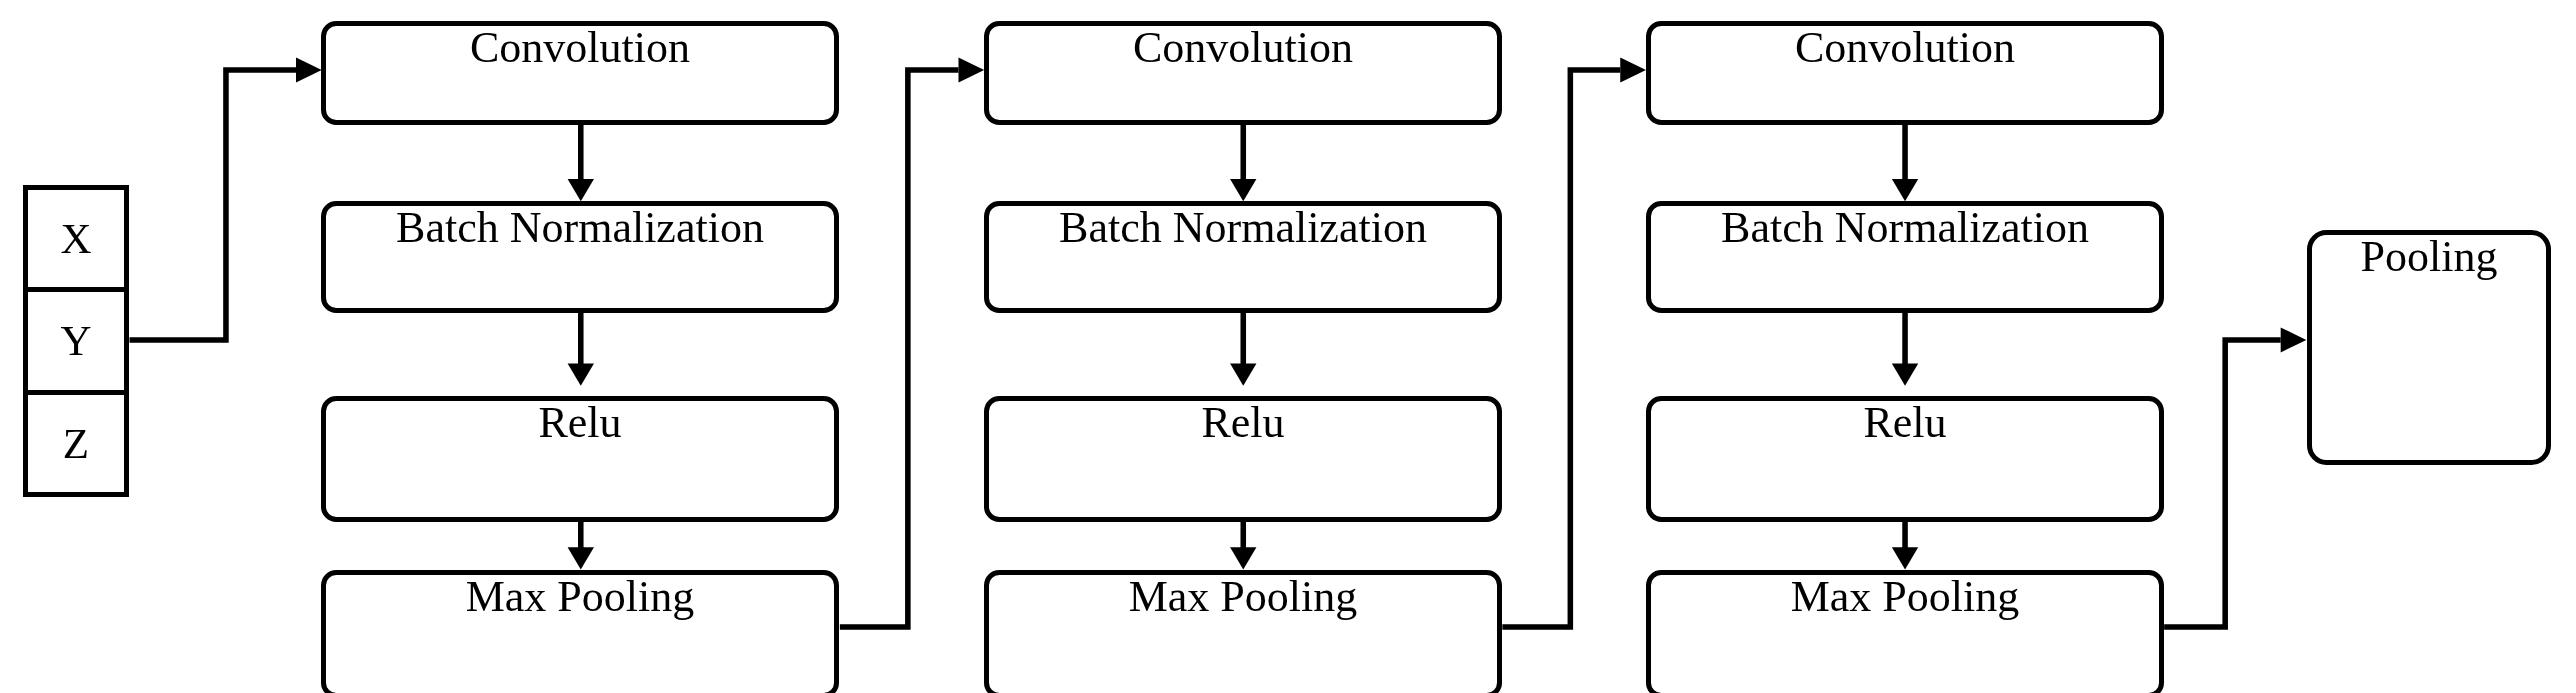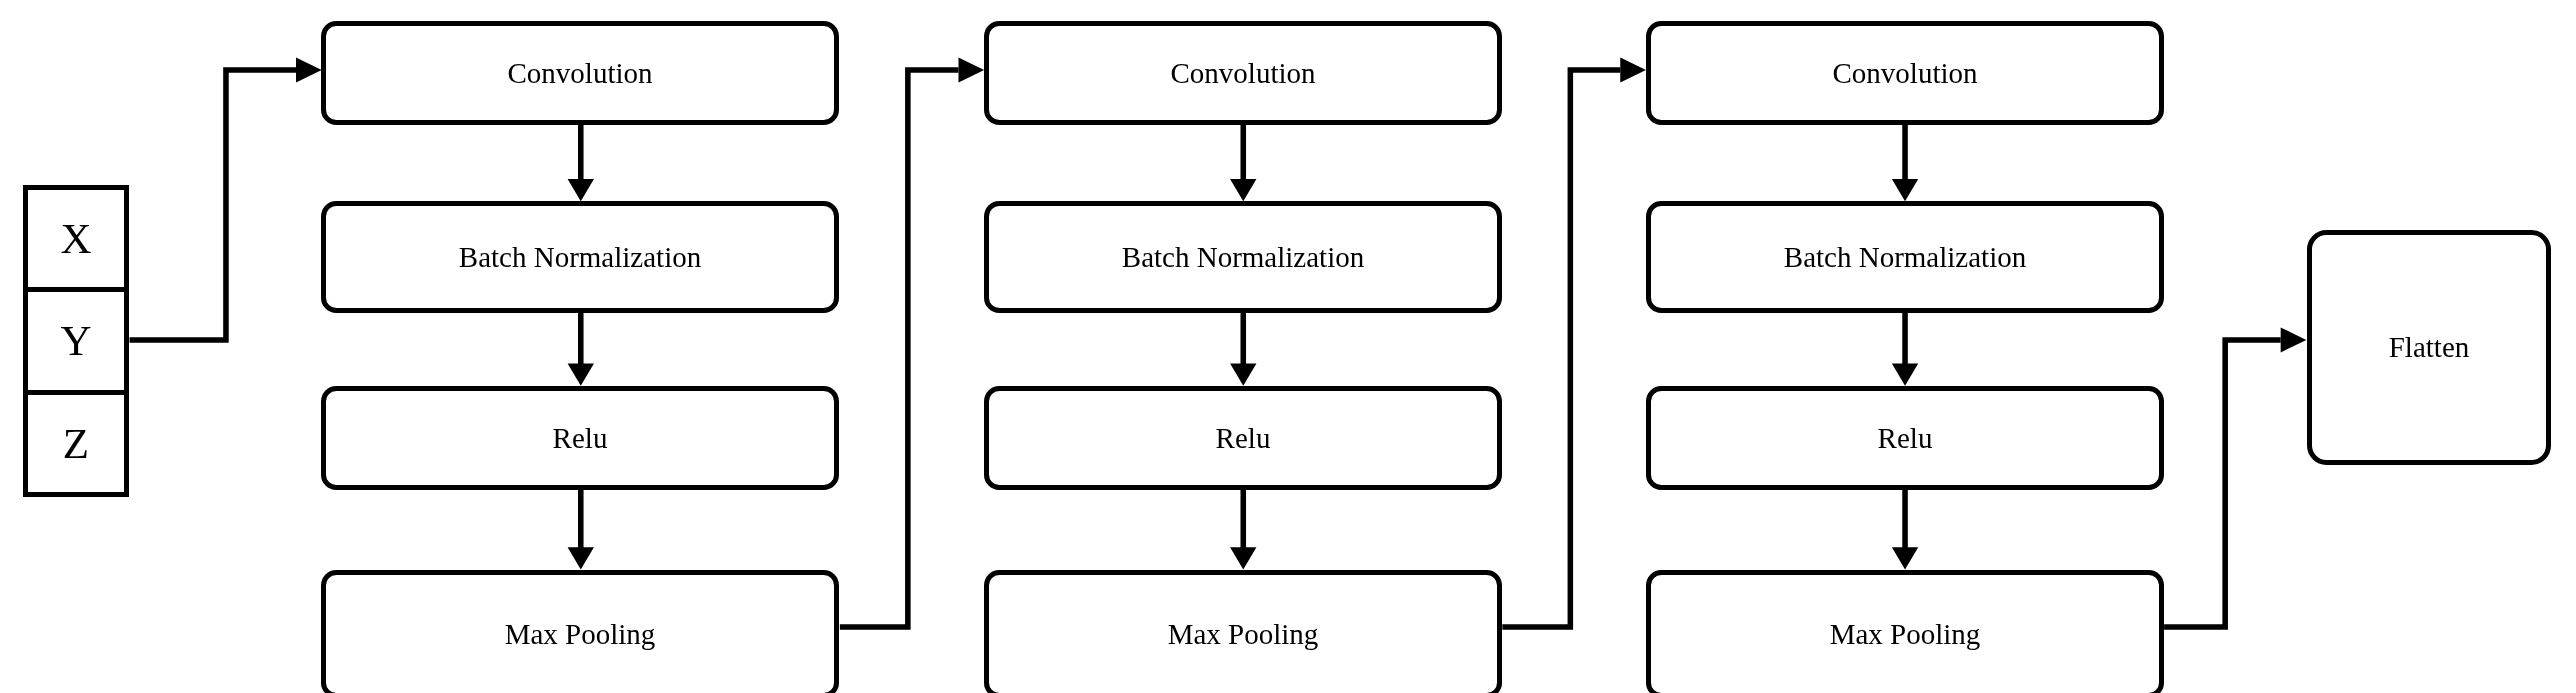--- a/index.html
+++ b/index.html
@@ -24,23 +24,23 @@
     height: 693px;
     display: block;
   }
   .block {
     position: absolute;
     box-sizing: border-box;
     border: 5.6px solid #000000;
     border-radius: 15.3px;
     background: #ffffff;
     display: flex;
-    align-items: center;
+    align-items: flex-start;
     justify-content: center;
-    font-size: 29px;
+    font-size: 44px;
     line-height: 1;
     white-space: nowrap;
   }
   .block.flatten {
     border-radius: 19.4px;
   }
   .input-box {
     position: absolute;
     left: 23px;
     top: 185px;
@@ -62,21 +62,21 @@
   }
   .input-cell + .input-cell {
     border-top: 5.6px solid #000000;
   }
   
   .col1 { left: 321px;  width: 518px; }
   .col2 { left: 984px; width: 518px; }
   .col3 { left: 1646px; width: 518px; }
   .row1 { top: 21px;  height: 104px; }
   .row2 { top: 201px; height: 112px; }
-  .row3 { top: 386px; height: 104px; }
+  .row3 { top: 396px; height: 126px; }
   .row4 { top: 570px; height: 128px; }
   .flatten-pos {
     left: 2307px;
     top: 230px;
     width: 244px;
     height: 235px;
   }
 </style>
 </head>
 <body>
@@ -172,17 +172,17 @@
     <span>Batch Normalization</span>
   </div>
   <div class="block col3 row3">
     <span>Relu</span>
   </div>
   <div class="block col3 row4">
     <span>Max Pooling</span>
   </div>
 
   <div class="block flatten flatten-pos">
-    <span>Flatten</span>
+    <span>Pooling</span>
   </div>
 
 </div>
 
 
 </body></html>

